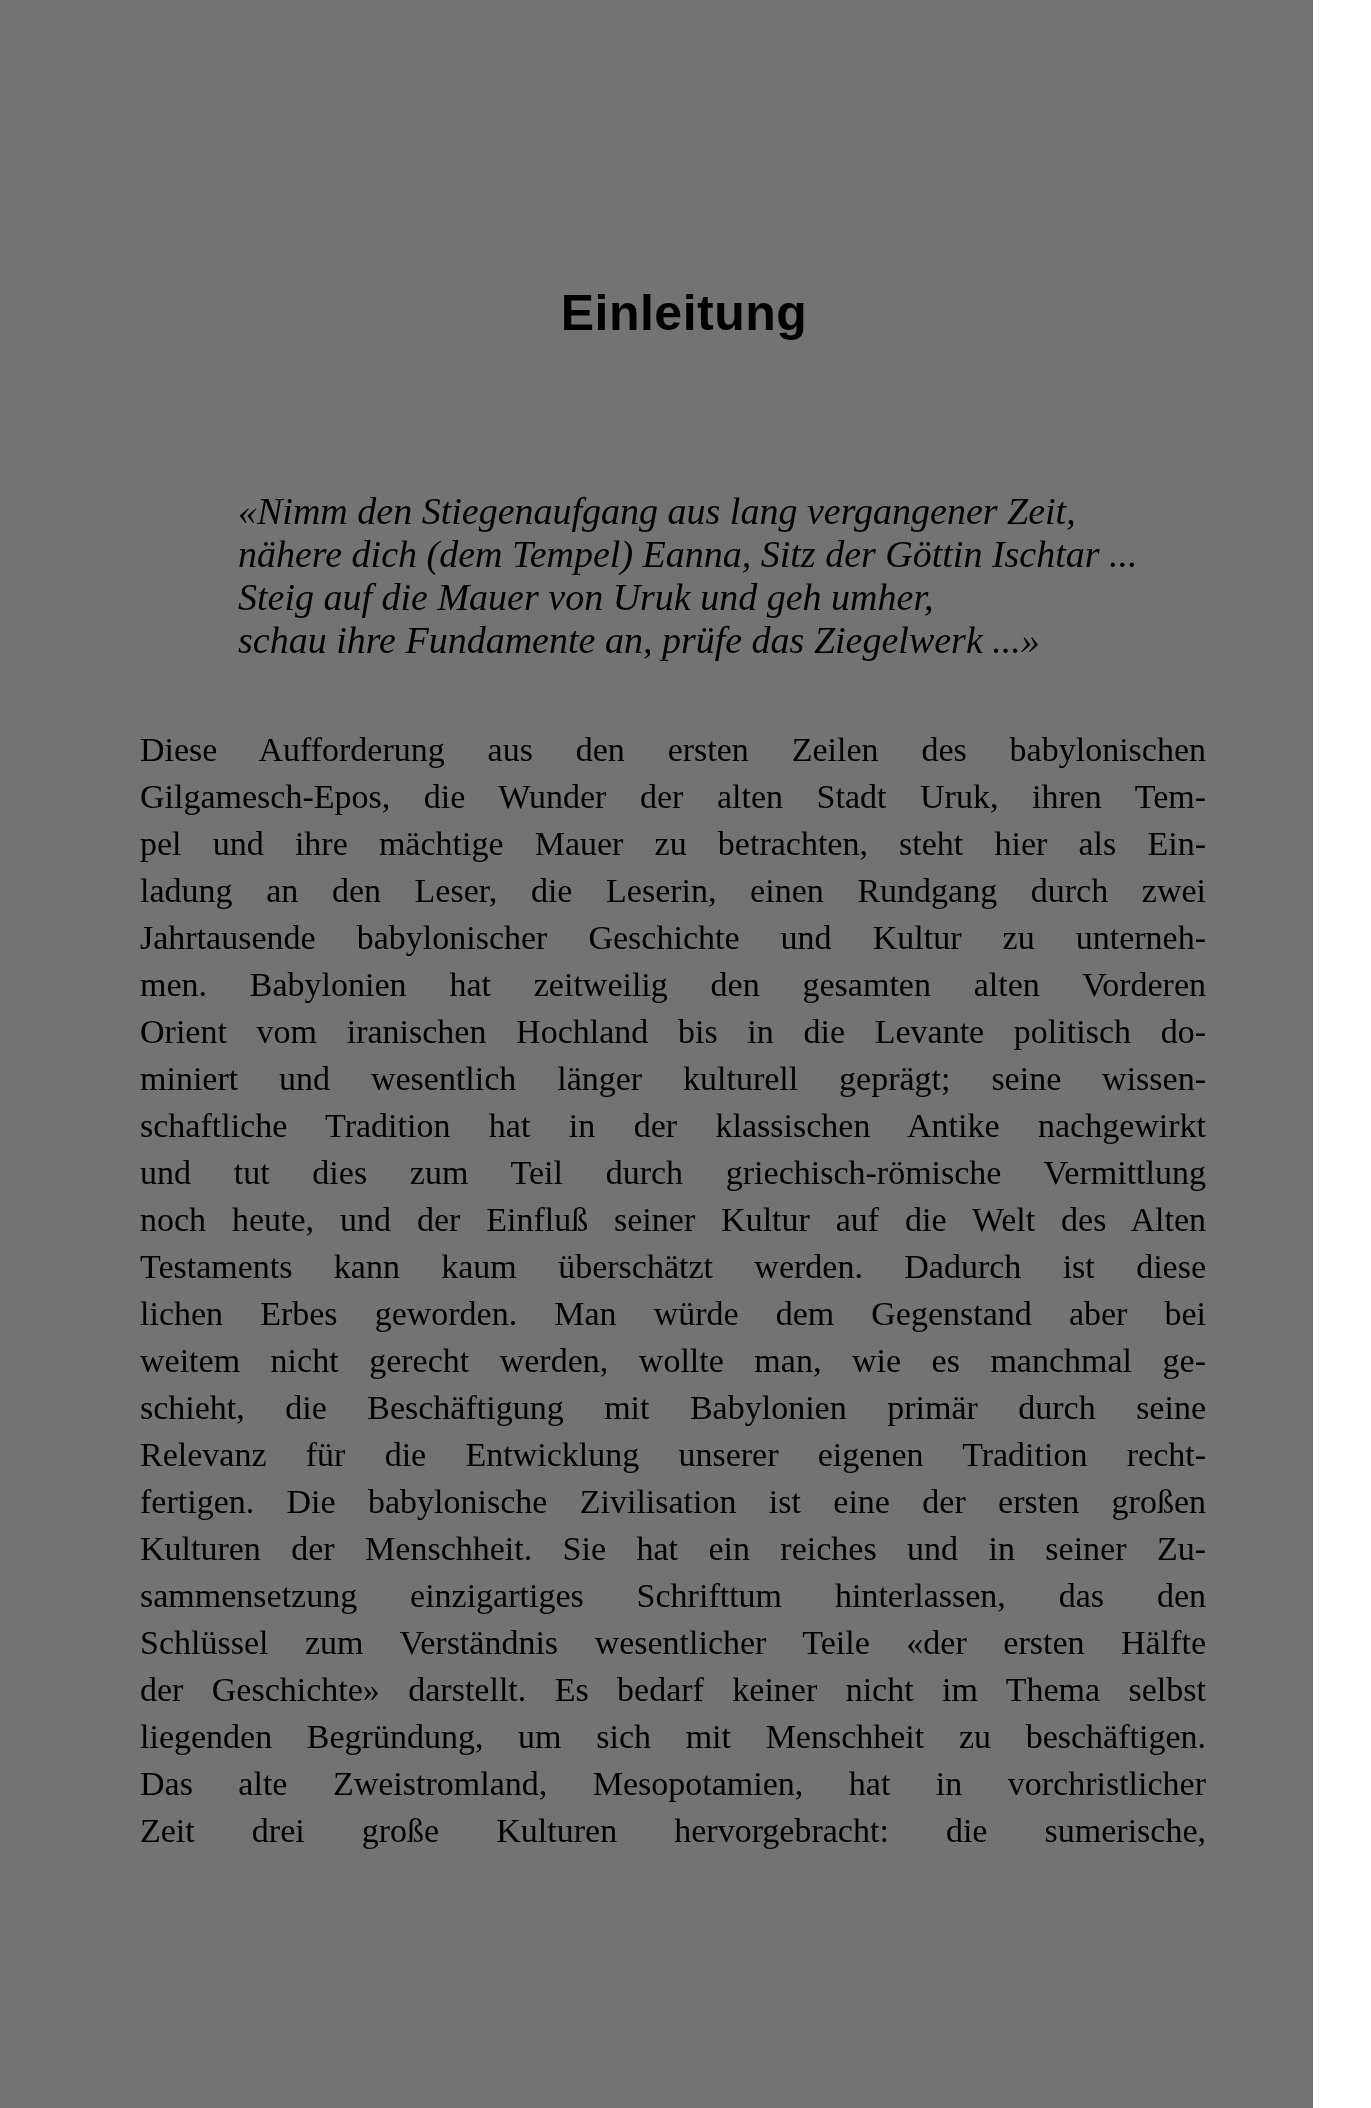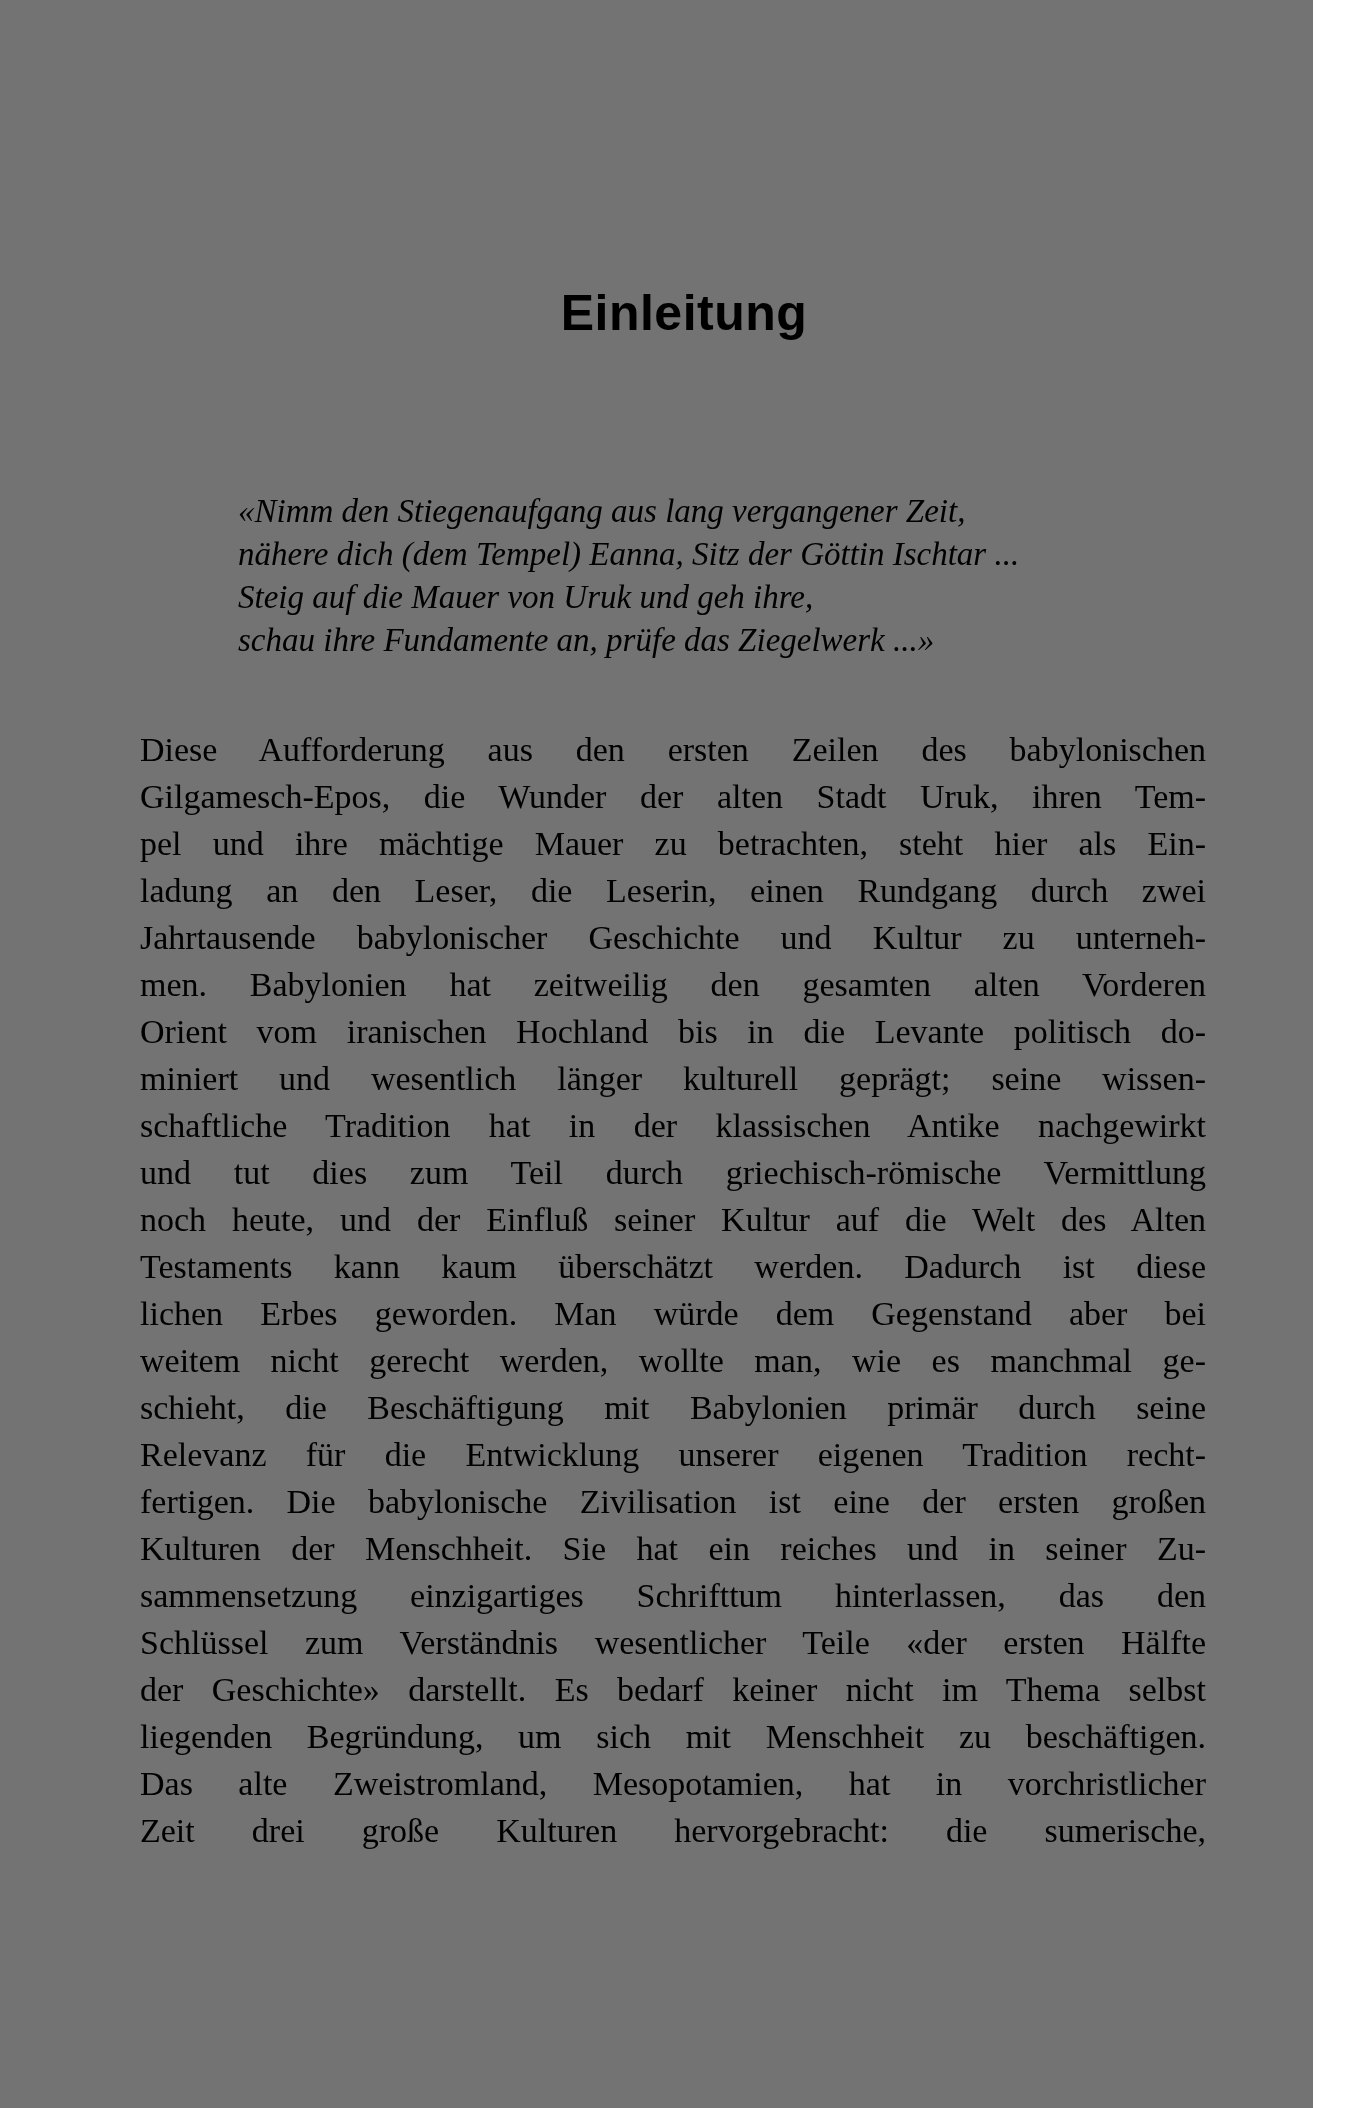--- a/index.html
+++ b/index.html
@@ -27,21 +27,21 @@
     font-size: 50px;
     letter-spacing: 0.5px;
   }
   .epigraph {
     position: absolute;
     top: 490px;
     left: 238px;
     width: 900px;
     font-family: "Liberation Serif", serif;
     font-style: italic;
-    font-size: 33px;
+    font-size: 38px;
     line-height: 43px;
   }
   .epigraph-line {
     white-space: nowrap;
   }
   .body-text {
     position: absolute;
     top: 726px;
     left: 140px;
     width: 1066px;
@@ -56,21 +56,21 @@
 </style>
 </head>
 <body>
 
 <div class="page">
   <h1 class="title">Einleitung</h1>
 
   <div class="epigraph">
       <div class="epigraph-line">«Nimm den Stiegenaufgang aus lang vergangener Zeit,</div>
       <div class="epigraph-line">nähere dich (dem Tempel) Eanna, Sitz der Göttin Ischtar ...</div>
-      <div class="epigraph-line">Steig auf die Mauer von Uruk und geh ihre,</div>
+      <div class="epigraph-line">Steig auf die Mauer von Uruk und geh umher,</div>
       <div class="epigraph-line">schau ihre Fundamente an, prüfe das Ziegelwerk ...»</div>
     </div>
 
   <div class="body-text">
       <div class="body-line">Diese Aufforderung aus den ersten Zeilen des babylonischen</div>
       <div class="body-line">Gilgamesch-Epos, die Wunder der alten Stadt Uruk, ihren Tem-</div>
       <div class="body-line">pel und ihre mächtige Mauer zu betrachten, steht hier als Ein-</div>
       <div class="body-line">ladung an den Leser, die Leserin, einen Rundgang durch zwei</div>
       <div class="body-line">Jahrtausende babylonischer Geschichte und Kultur zu unterneh-</div>
       <div class="body-line">men. Babylonien hat zeitweilig den gesamten alten Vorderen</div>

